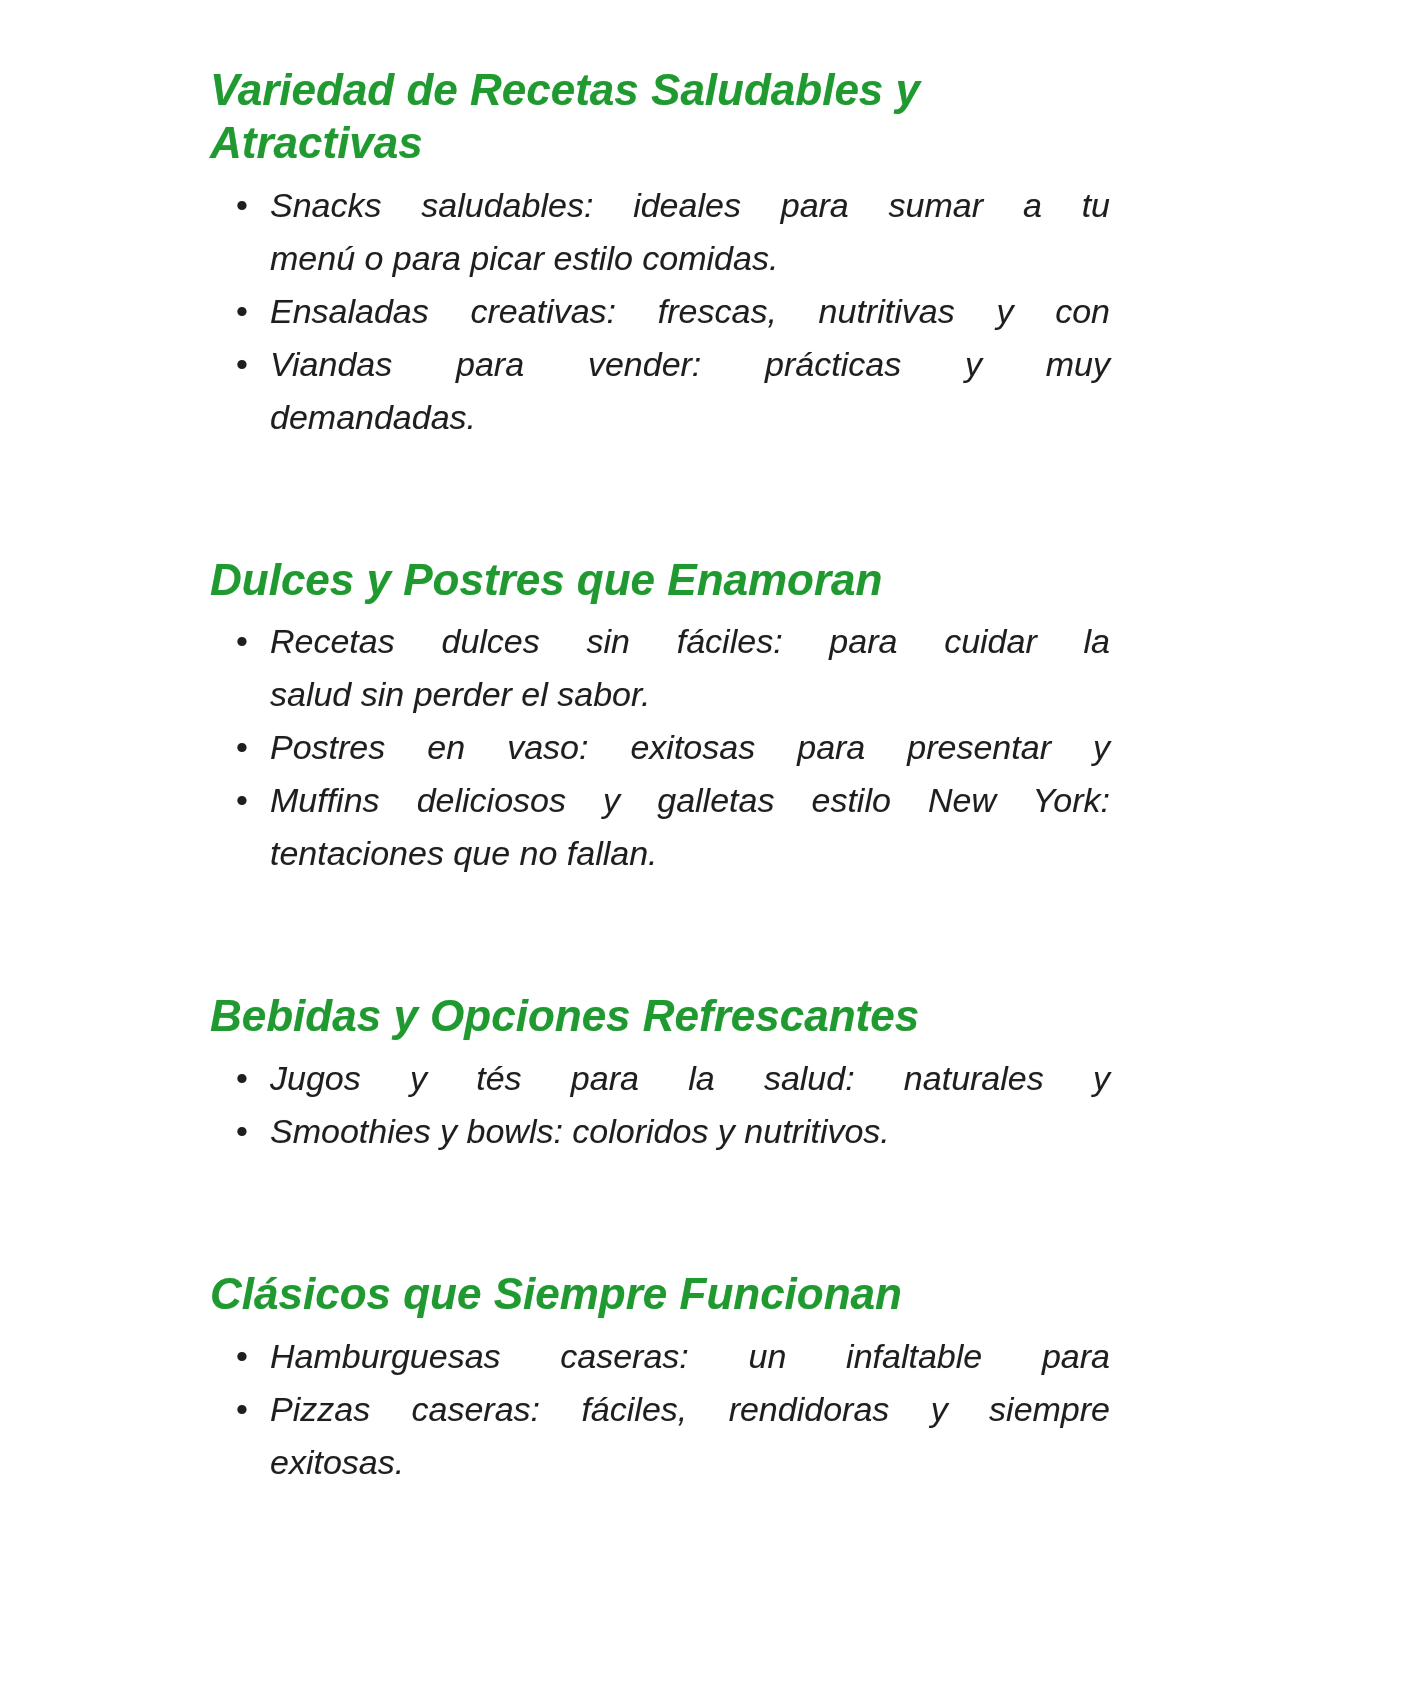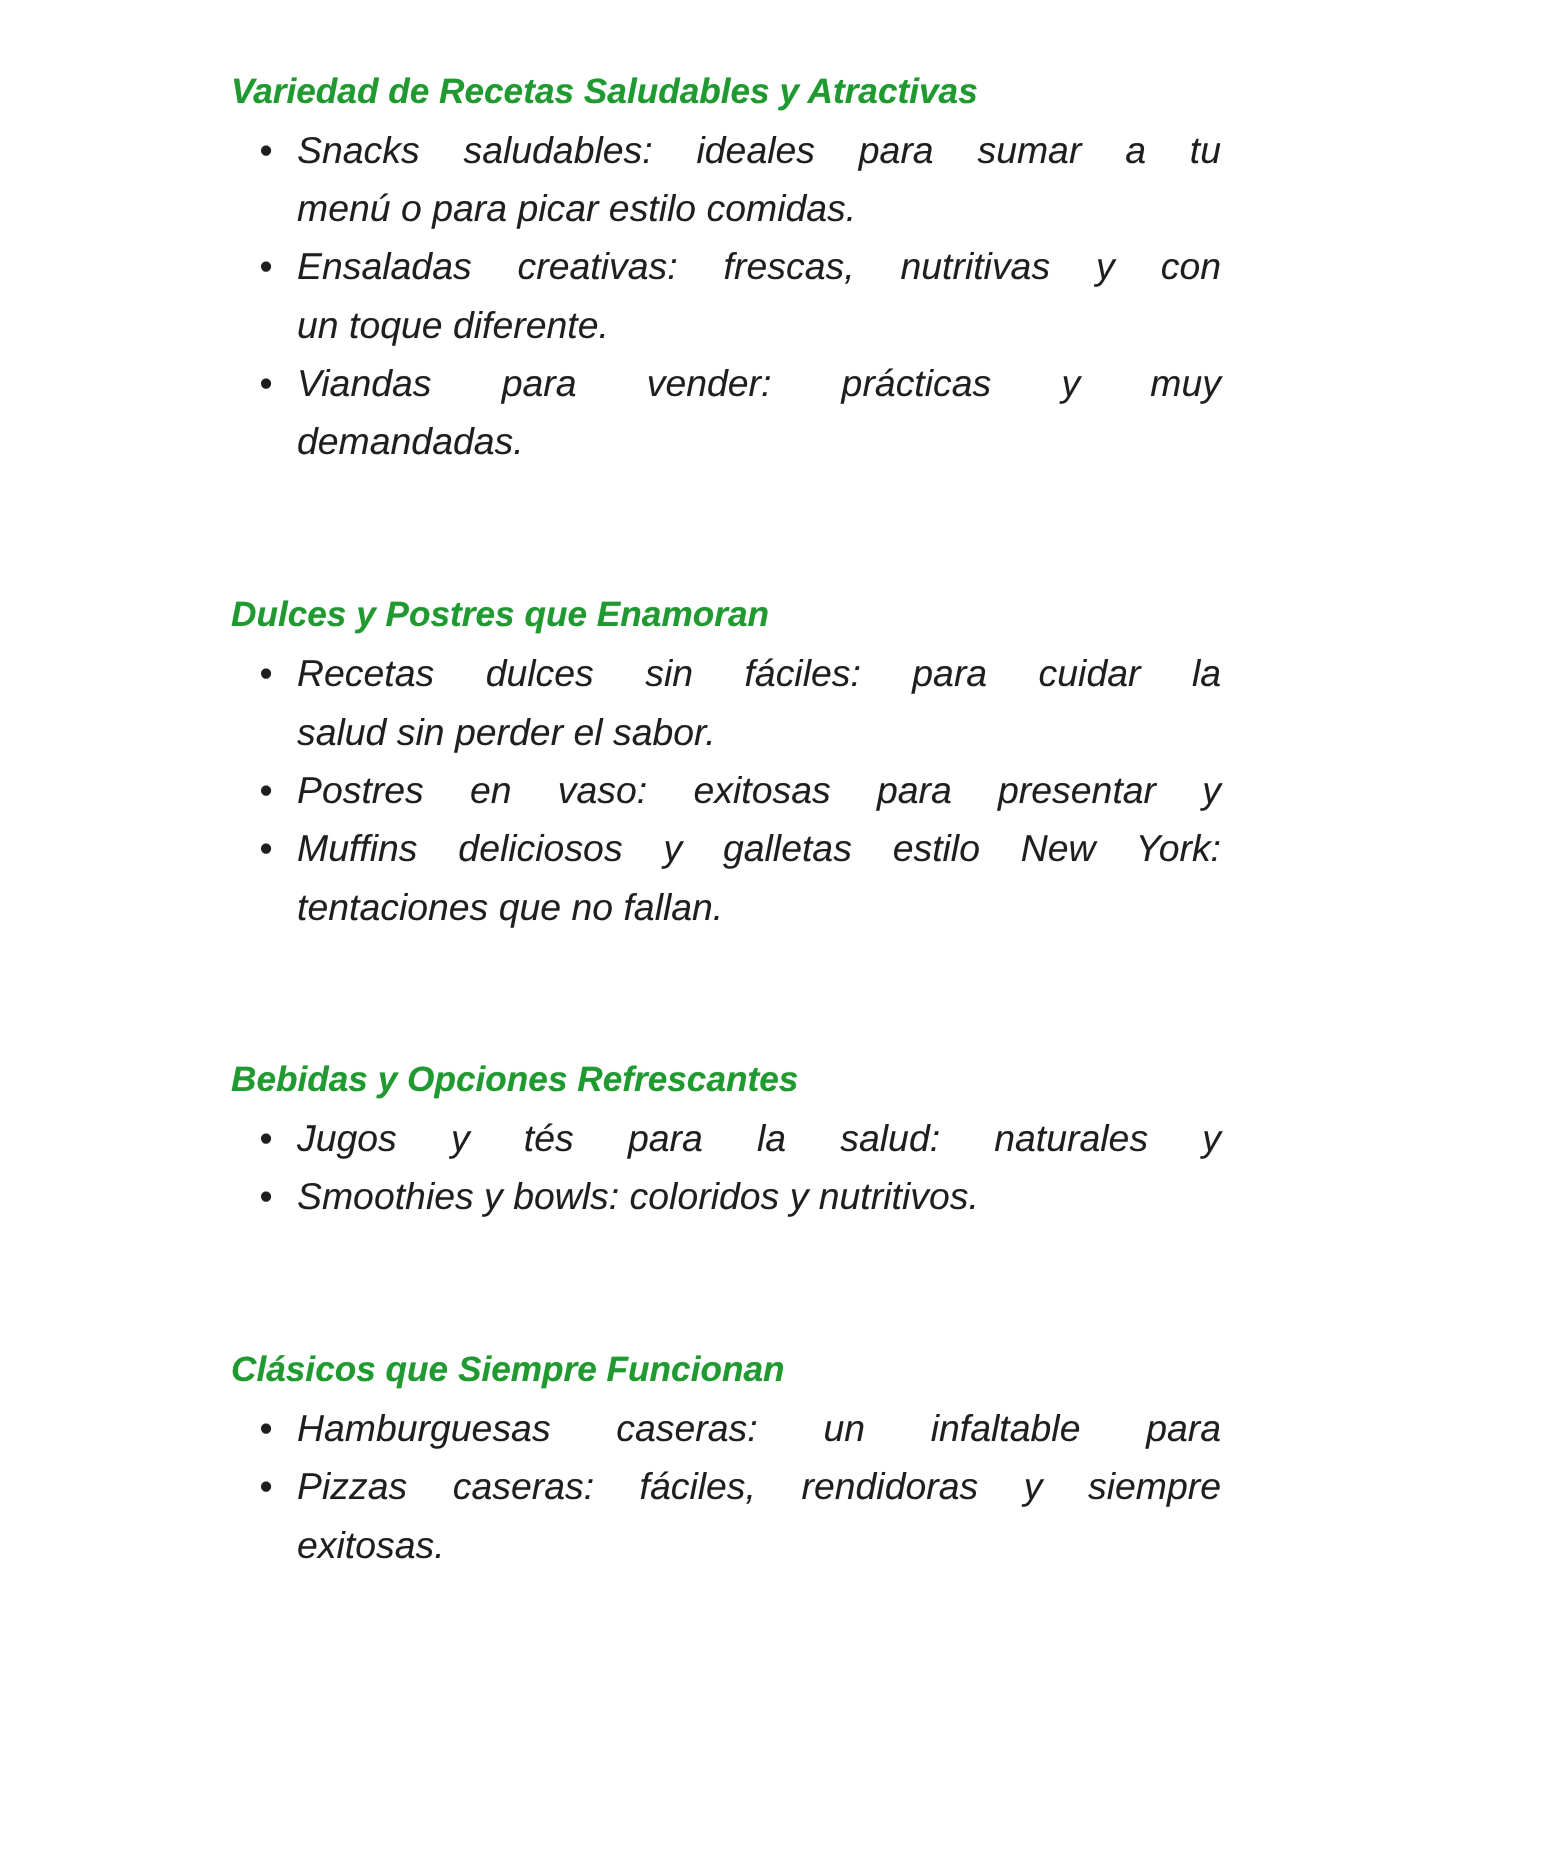--- a/index.html
+++ b/index.html
@@ -55,21 +55,21 @@
     text-shadow: 0 0 1px rgba(31,153,48,0.45);
   }
   .section {
     margin-top: 110px;
   }
   .section.first {
     margin-top: 24px;
   }
   .section-heading {
     margin: 0 0 9px 0;
-    font-size: 32px;
+    font-size: 44px;
     line-height: 1.2;
     font-weight: bold;
     font-style: italic;
     color: #1f9930;
     text-shadow: 0 0 1px rgba(31,153,48,0.4);
   }
   .bullet {
     position: relative;
     padding-left: 60px;
     font-size: 34px;
@@ -106,21 +106,20 @@
     <div class="section first">
       <h2 class="section-heading">Variedad de Recetas Saludables y Atractivas</h2>
       <div class="bullet">
         <span class="marker">•</span>
         <div class="line fill">Snacks saludables: ideales para sumar a tu</div>
         <div class="line last">menú o para picar estilo comidas.</div>
       </div>
       <div class="bullet">
         <span class="marker">•</span>
         <div class="line fill">Ensaladas creativas: frescas, nutritivas y con</div>
-        <div class="line last">un toque diferente.</div>
       </div>
       <div class="bullet">
         <span class="marker">•</span>
         <div class="line fill">Viandas para vender: prácticas y muy</div>
         <div class="line last">demandadas.</div>
       </div>
     </div>
 
     <div class="section">
       <h2 class="section-heading">Dulces y Postres que Enamoran</h2>

